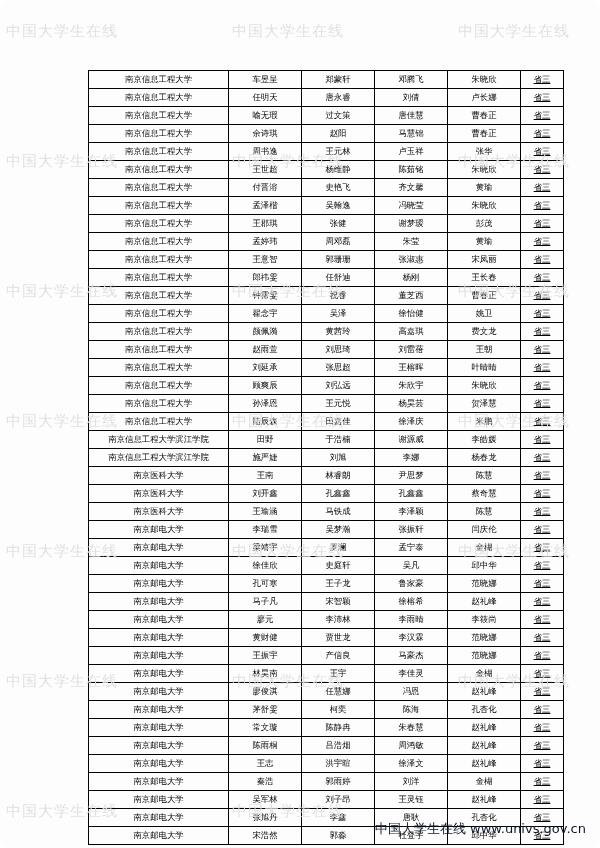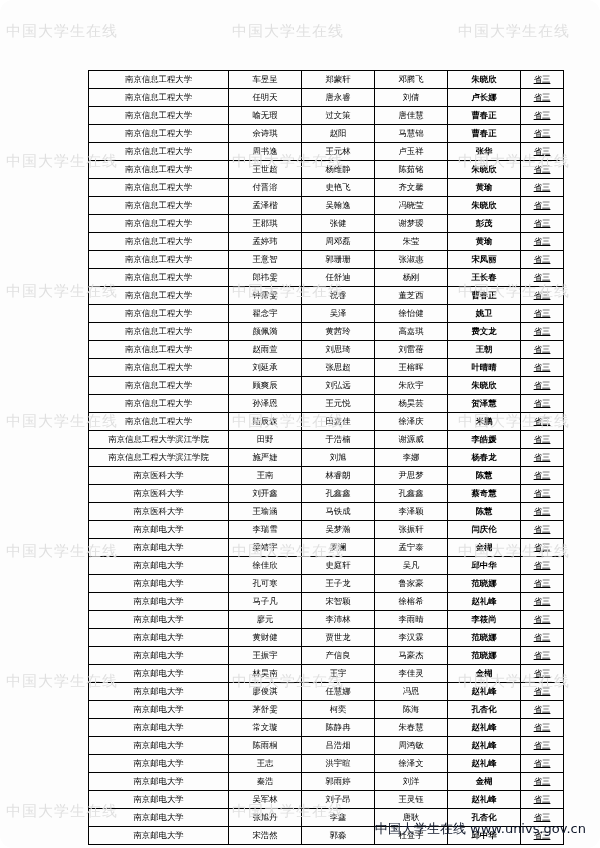--- a/index.html
+++ b/index.html
@@ -67,21 +67,21 @@
     color: #000000;
     text-align: center;
     overflow: hidden;
     white-space: nowrap;
     font-family: "DejaVu Sans", sans-serif;
   }
   td.c-school { width: 135px; text-align: center; }
   td.c-n1 { width: 68px; }
   td.c-n2 { width: 68px; }
   td.c-n3 { width: 68px; margin-left: 24px; }
-  td.c-n4 { width: 68px; font-weight: bold; }
+  td.c-n4 { width: 68px; }
   td.c-award { width: 38px; text-decoration: underline; }
   .small-school { font-size: 7.3px; }
 </style>
 </head>
 <body>
 
 <div class="page">
 
   <div class="watermarks">
     <div class="wm" style="left:6px;  top:22px;">中国大学生在线</div>

